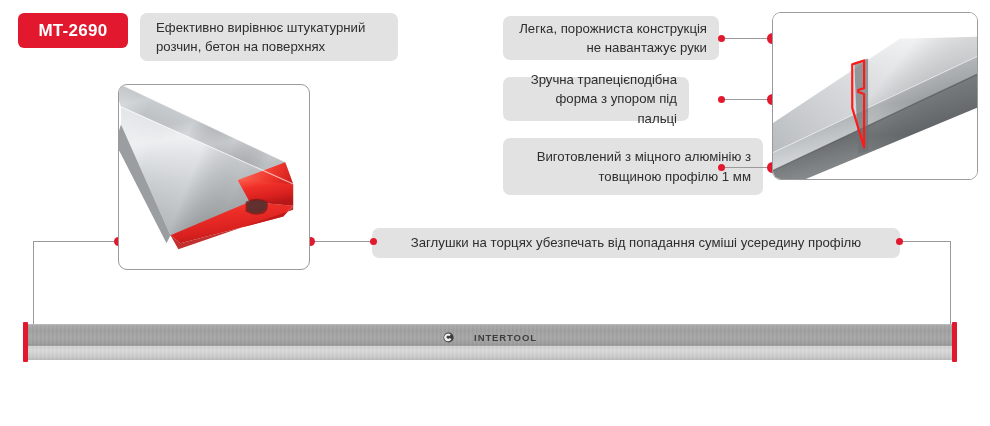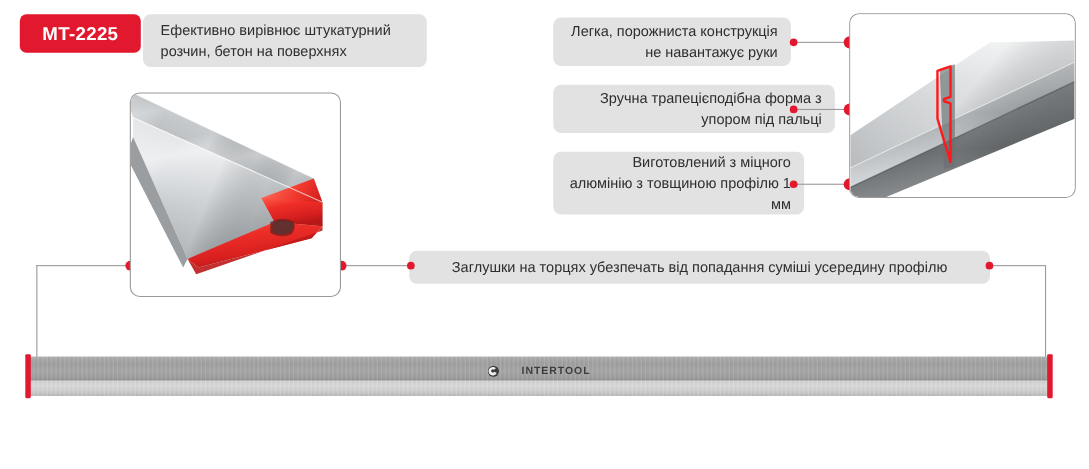--- a/index.html
+++ b/index.html
@@ -48,29 +48,29 @@
     text-align: right;
     box-sizing: border-box;
     padding: 6px 12px;
   }
   .callout.left-align {
     text-align: left;
     justify-content: flex-start;
   }
 
   .callout-intro {
-    left: 130px;
+    left: 140px;
     top: 13px;
     width: 258px;
     height: 48px;
     padding-left: 16px;
   }
   .callout-r1 { left: 503px; top: 16px;  width: 216px; height: 44px; }
-  .callout-r2 { left: 503px; top: 77px;  width: 256px; height: 44px; }
-  .callout-r3 { left: 503px; top: 138px; width: 228px; height: 57px; }
+  .callout-r2 { left: 503px; top: 77px;  width: 186px; height: 44px; }
+  .callout-r3 { left: 503px; top: 138px; width: 260px; height: 57px; }
 
   .callout-bottom {
     left: 372px;
     top: 228px;
     width: 528px;
     height: 30px;
     font-size: 13.2px;
   }
 
   
@@ -175,21 +175,21 @@
   .logo-text {
     font-size: 9.5px;
     font-weight: bold;
     letter-spacing: 0.9px;
     color: #2b2b2b;
   }
 </style>
 </head>
 <body>
 
-<div class="sku-badge">MT-2225</div>
+<div class="sku-badge">MT-2690</div>
 
 <div class="callout callout-intro left-align">Ефективно вирівнює штукатурний розчин, бетон на поверхнях</div>
 
 <div class="callout callout-r1">Легка, порожниста конструкція не навантажує руки</div>
 
 <div class="callout callout-r2">Зручна трапецієподібна форма з упором під пальці</div>
 
 <div class="callout callout-r3">Виготовлений з міцного алюмінію з товщиною профілю 1 мм</div>
 
 <div class="callout callout-bottom">Заглушки на торцях убезпечать від попадання суміші усередину профілю</div>

